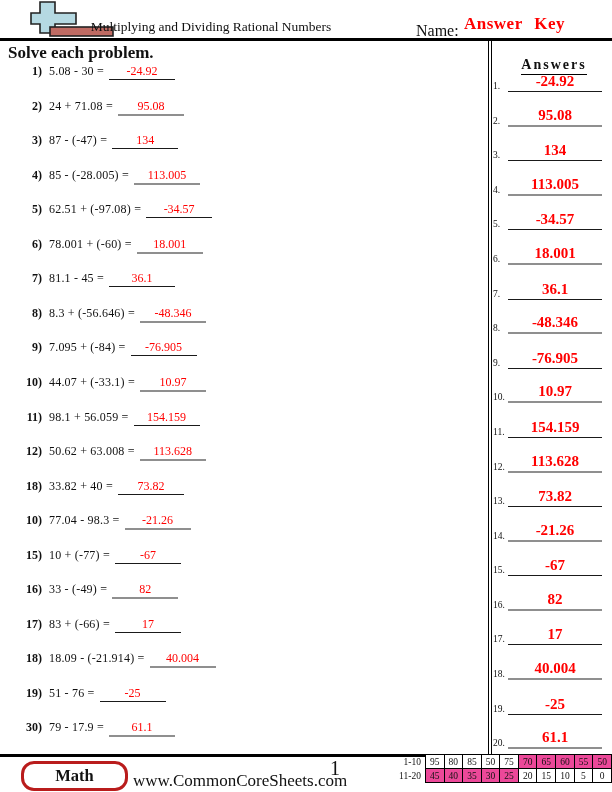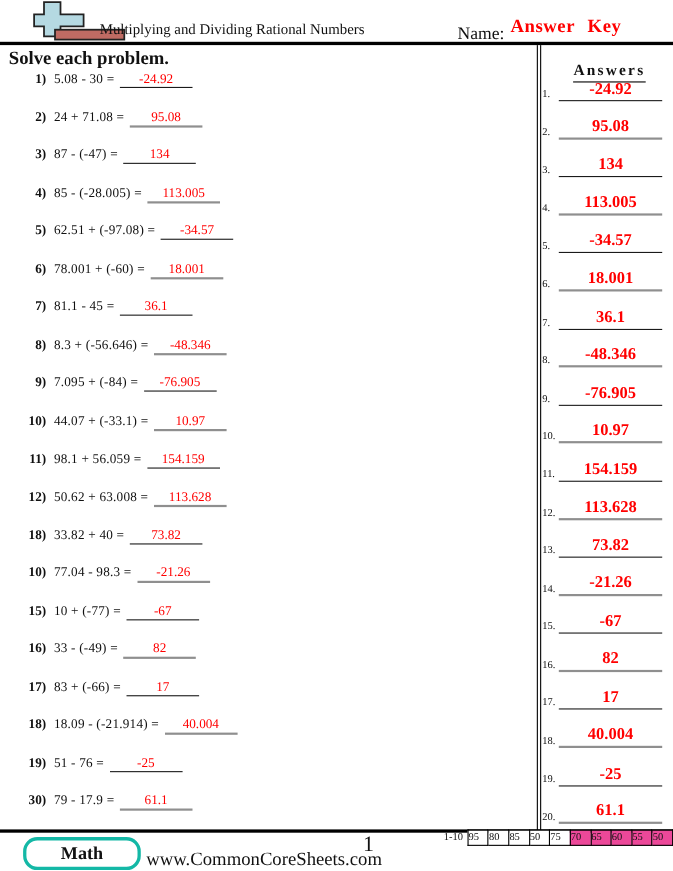--- a/index.html
+++ b/index.html
@@ -35,26 +35,26 @@
                    border-bottom:1.7px solid #000;padding-bottom:1px;margin-top:16px;}
   .aitem{position:absolute;left:491px;width:119px;height:20px;}
   .anum{position:absolute;left:2px;bottom:1px;font-size:9.5px;}
   .aline{position:absolute;left:17px;right:8px;bottom:0;text-align:center;
          border-bottom:1.2px solid #1a1a1a;padding-bottom:1px;
          font-weight:bold;font-size:15px;color:#ff0000;line-height:17px;}
   .aitem:nth-child(even) .aline{border-bottom:2.6px solid #8f8f8f;}
 
   
   .math-pill{position:absolute;left:21px;top:761px;width:101px;height:24px;
-             border:3px solid #14b8a6;border-radius:13px;background:#fff;
+             border:3px solid #b91c1c;border-radius:13px;background:#fff;
              text-align:center;line-height:24px;font-weight:bold;font-size:16.5px;}
   .website{position:absolute;left:133px;top:771px;font-size:17px;}
   .page-num{position:absolute;left:318px;top:757px;width:34px;text-align:center;font-size:20px;}
   .grade-table{position:absolute;left:378px;top:754px;border-collapse:collapse;}
-  .grade-table td{padding:0;font-size:9.5px;text-align:left;height:13px;}
+  .grade-table td{padding:0;font-size:9.5px;text-align:center;height:13px;}
   .grade-table td.glabel{border:none;width:44px;text-align:right;padding-right:4px;}
   .grade-table td.gcell{border:1px solid #000;width:17.9px;background:#fff;}
   .grade-table td.gcell.shaded{background:#ec4899;}
 </style>
 </head>
 <body>
 
 <div id="page">
 
   <svg class="logo-svg" width="92" height="40" viewBox="0 0 92 40">
@@ -192,16 +192,29 @@
       <td class="gcell">80</td>
       <td class="gcell">85</td>
       <td class="gcell">50</td>
       <td class="gcell">75</td>
       <td class="gcell shaded">70</td>
       <td class="gcell shaded">65</td>
       <td class="gcell shaded">60</td>
       <td class="gcell shaded">55</td>
       <td class="gcell shaded">50</td>
     </tr>
+    <tr>
+      <td class="glabel">11-20</td>
+      <td class="gcell shaded">45</td>
+      <td class="gcell shaded">40</td>
+      <td class="gcell shaded">35</td>
+      <td class="gcell shaded">30</td>
+      <td class="gcell shaded">25</td>
+      <td class="gcell">20</td>
+      <td class="gcell">15</td>
+      <td class="gcell">10</td>
+      <td class="gcell">5</td>
+      <td class="gcell">0</td>
+    </tr>
   </tbody>
     </table>
 
 </div>
 
 </body></html>

